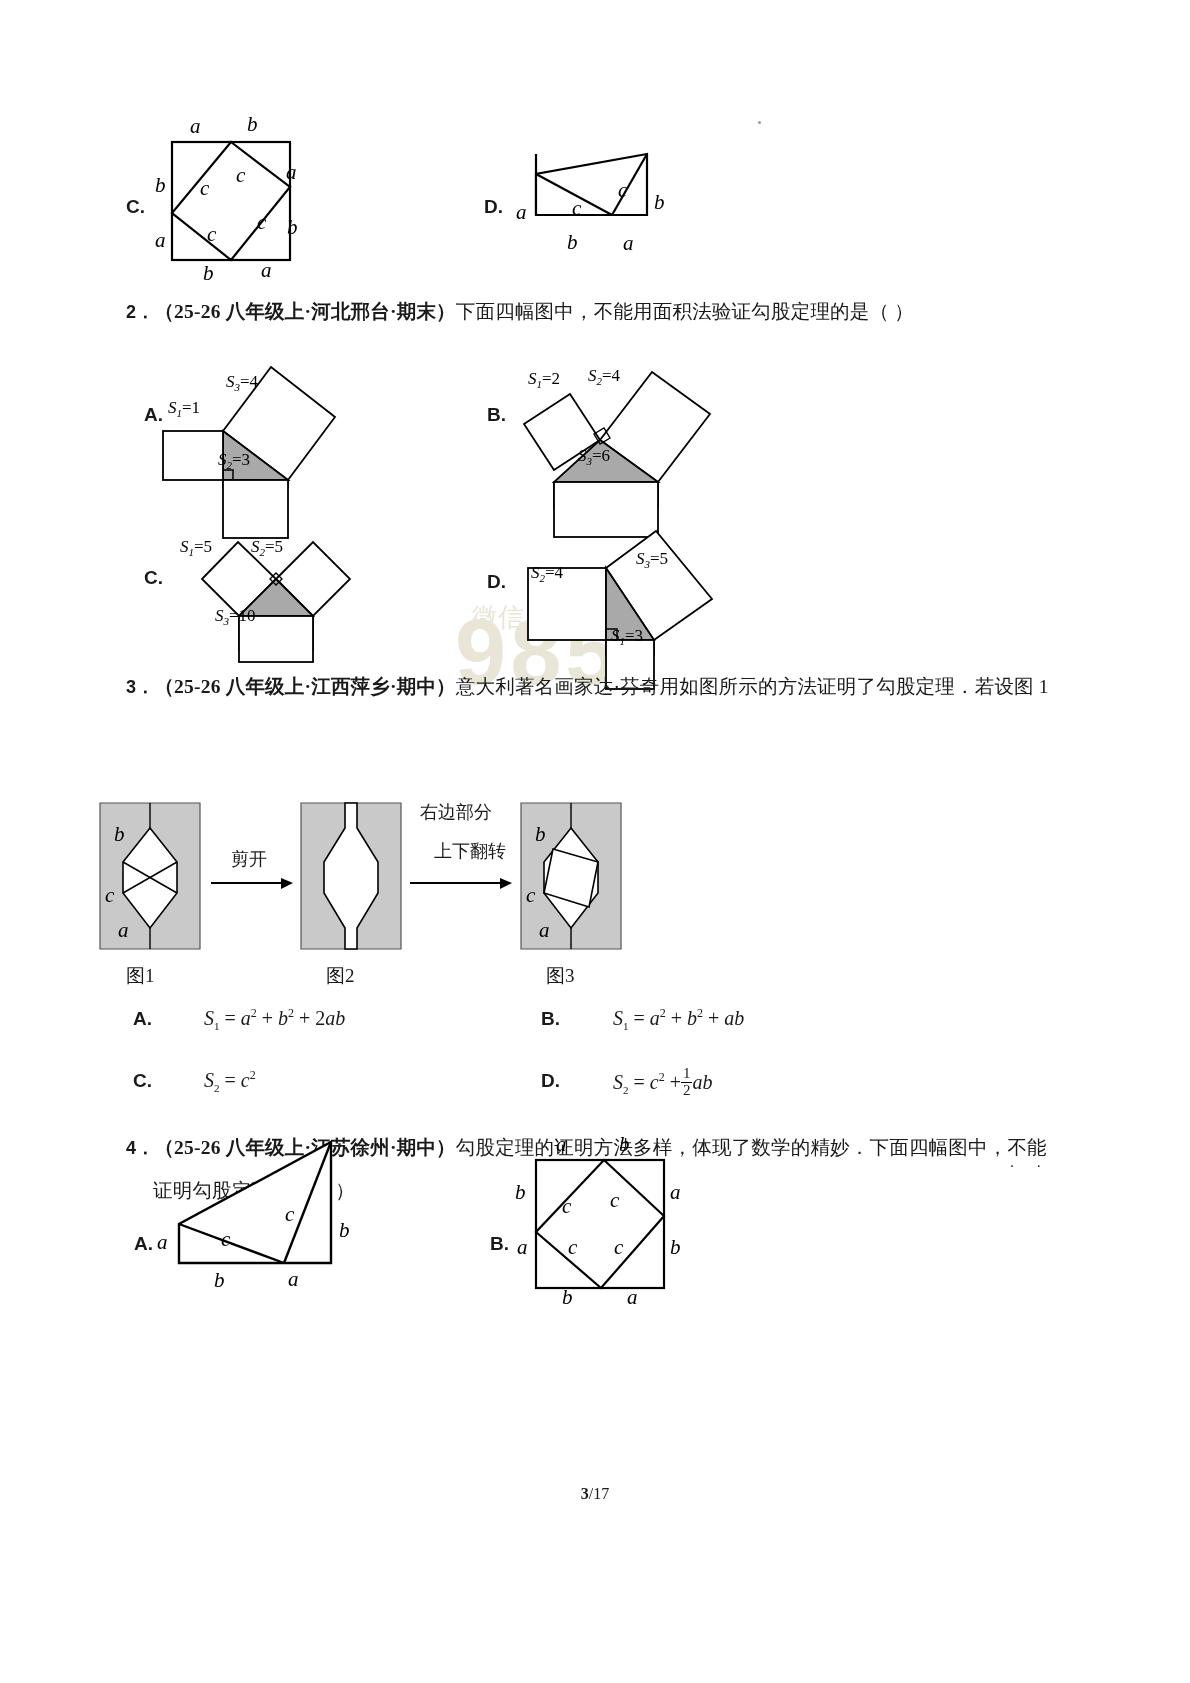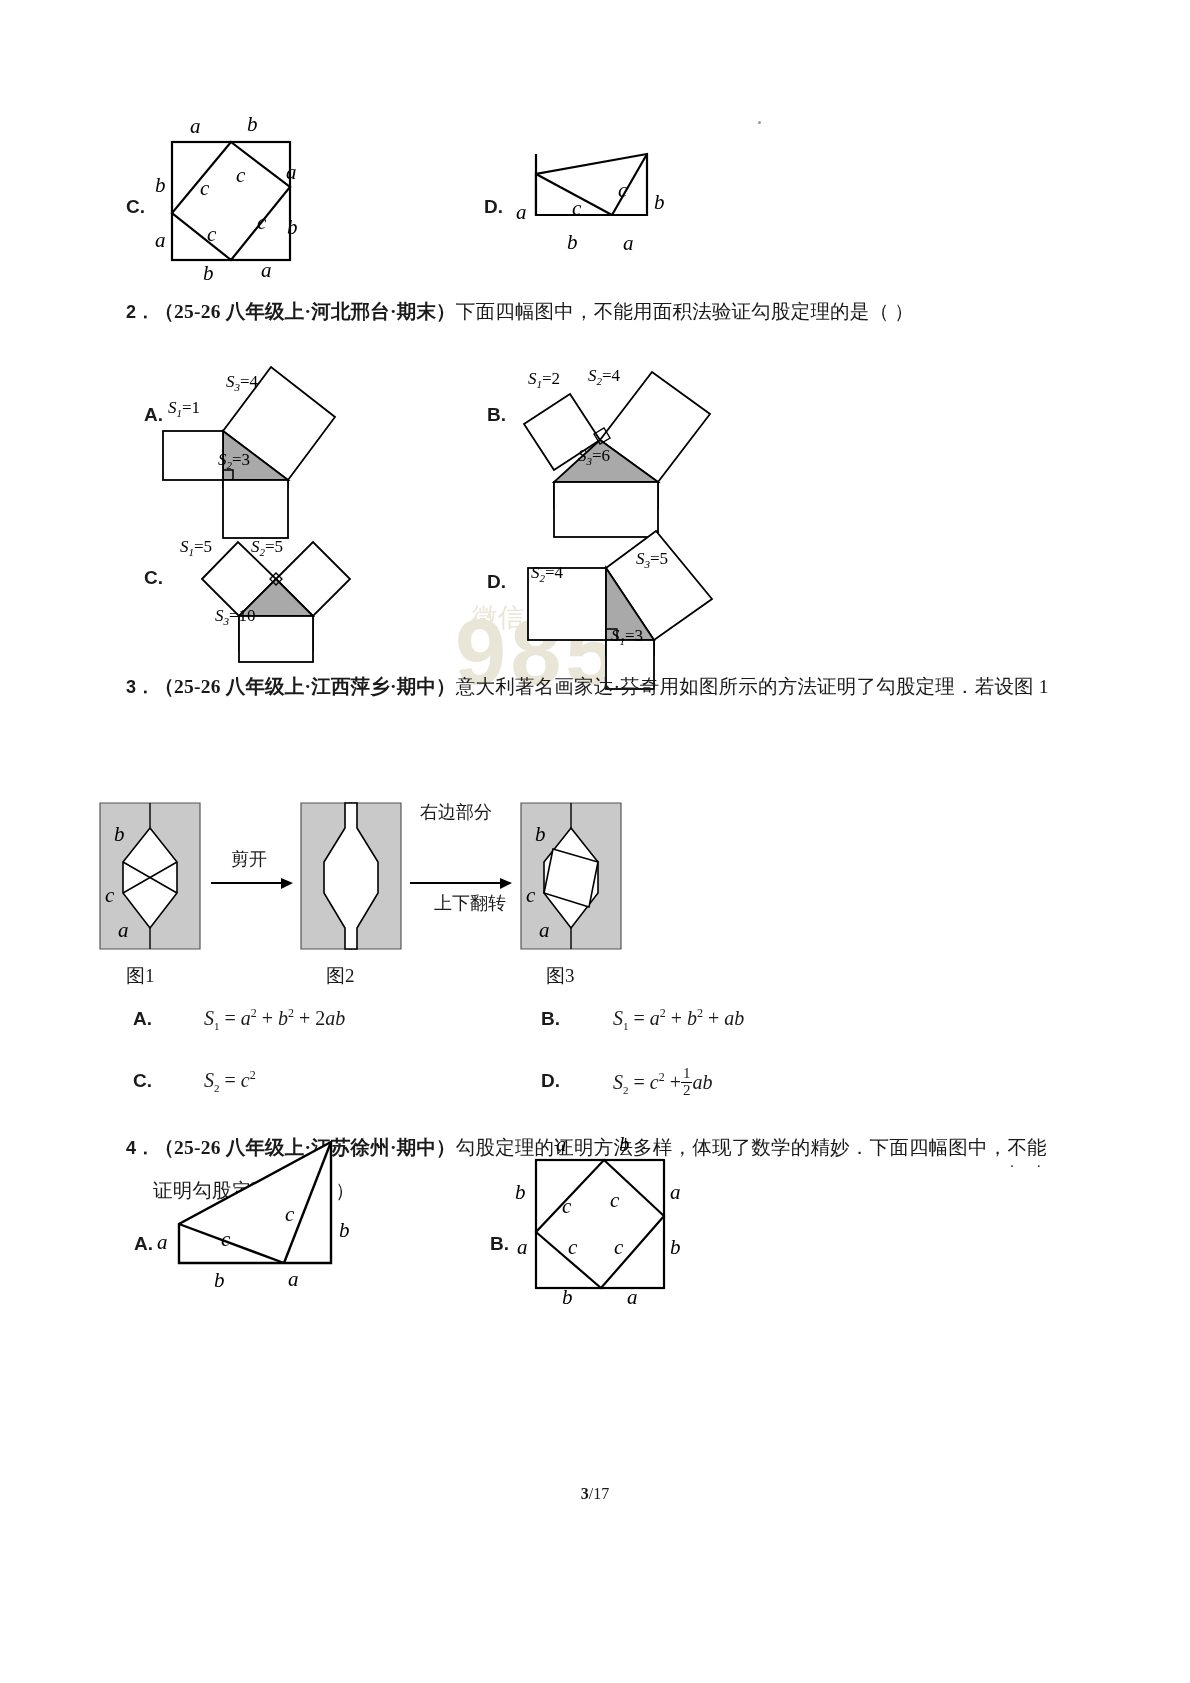--- a/index.html
+++ b/index.html
@@ -332,21 +332,21 @@
   </div>
   <div class="figcap" style="left:326px;top:963px;">图2</div>
 
   <div class="arrowlabel" style="left:400px;top:800px;width:112px;">右边部分</div>
   <div class="fignode" style="left:410px;top:878px;">
     <svg width="102" height="14" viewBox="0 0 102 14">
       <line x1="0" y1="5" x2="90" y2="5" stroke="#000" stroke-width="1.8"></line>
       <polygon points="90,0 102,5 90,11" fill="#000"></polygon>
     </svg>
   </div>
-  <div class="arrowlabel" style="left:400px;top:891px;width:140px;">上下翻转</div>
+  <div class="arrowlabel" style="left:400px;top:839px;width:140px;">上下翻转</div>
 
   <div class="fignode" style="left:520px;top:802px;">
     <svg width="102" height="148" viewBox="0 0 102 148">
       <path d="M1,1 L101,1 L101,147 L1,147 Z" fill="#c9c9c9" stroke="#555" stroke-width="1.2"></path>
 
       <path d="M51,26 L78,60 L78,91 L51,126 L24,91 L24,60 Z" fill="#ffffff" stroke="#000" stroke-width="1.6"></path>
       <line x1="51" y1="1" x2="51" y2="26" stroke="#000" stroke-width="1.4"></line>
       <line x1="51" y1="126" x2="51" y2="147" stroke="#000" stroke-width="1.4"></line>
 
       <polygon points="33,47 78,60 69,105 24,91" fill="#ffffff" stroke="#000" stroke-width="1.6"></polygon>

